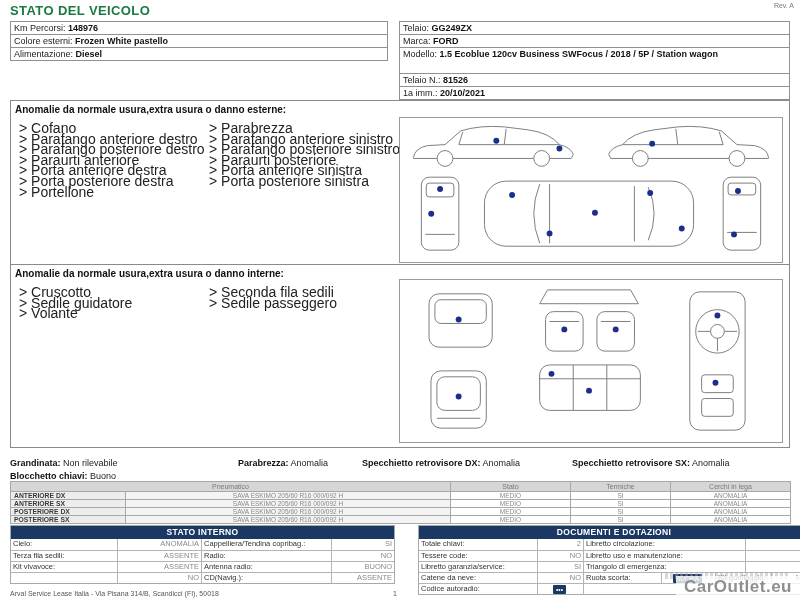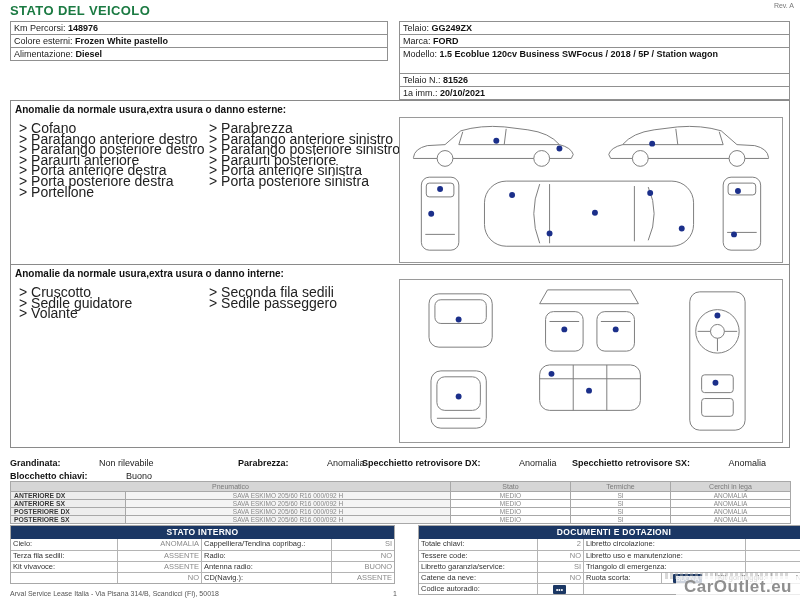--- a/index.html
+++ b/index.html
@@ -31,21 +31,21 @@
   .panel.ext .diagram{left:388px;top:16px;width:384px;height:146px;}
   .panel.int{top:264px;height:184px;}
   .panel.int .diagram{left:388px;top:14px;width:384px;height:164px;}
   .diagram svg{display:block;width:100%;height:100%;}
   .sketch{fill:none;stroke:#7d7d7d;stroke-width:1;}
   .dot{fill:#1b2f8a;stroke:none;}
 
   .summary{position:absolute;left:10px;top:458px;width:780px;height:26px;font-size:9px;}
   .summary .pair{position:absolute;top:0;white-space:nowrap;}
   .summary .pair .lbl{font-weight:bold;color:#111;}
-  .summary .pair .val{color:#222;margin-left:36px;}
+  .summary .pair .val{color:#222;}
   .p0{left:0;} .p1{left:228px;} .p2{left:352px;} .p3{left:562px;} .p4{left:0;top:13px !important;}
 
   table.tyres{position:absolute;left:10px;top:481px;width:780px;border-collapse:collapse;table-layout:fixed;}
   .tyres th,.tyres td{border:1px solid #a8a8a8;overflow:hidden;white-space:nowrap;}
   .tyres th{background:#d6d6d6;color:#7a7a7a;font-size:7px;font-weight:normal;height:10px;}
   .tyres td{height:8px;font-size:6.5px;color:#8a8a8a;text-align:center;}
   .tyres td.pos{font-weight:bold;color:#3a3a3a;background:#ededed;text-align:left;padding-left:3px;font-size:6.8px;}
   .tyres td.tyr{background:#f4f4f4;}
 
   .btable{position:absolute;top:525px;border:1px solid #a8a8a8;background:#fff;}

